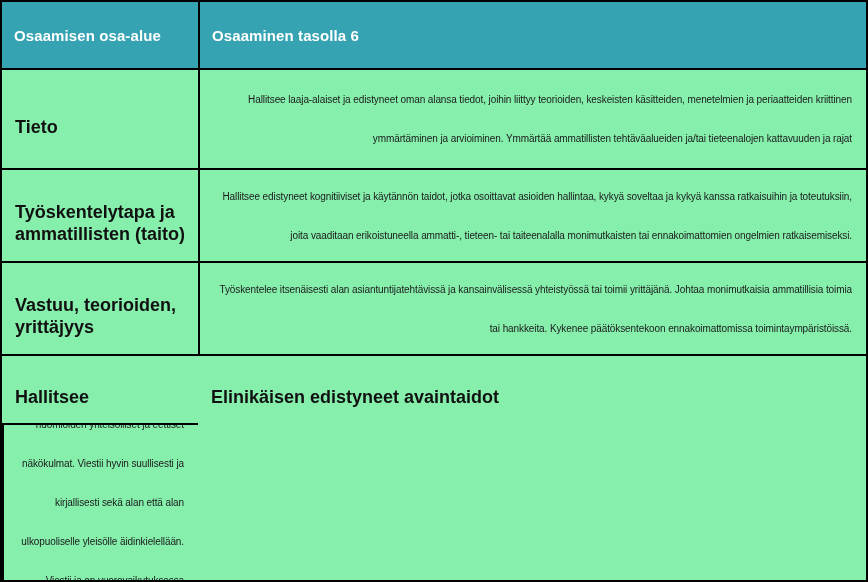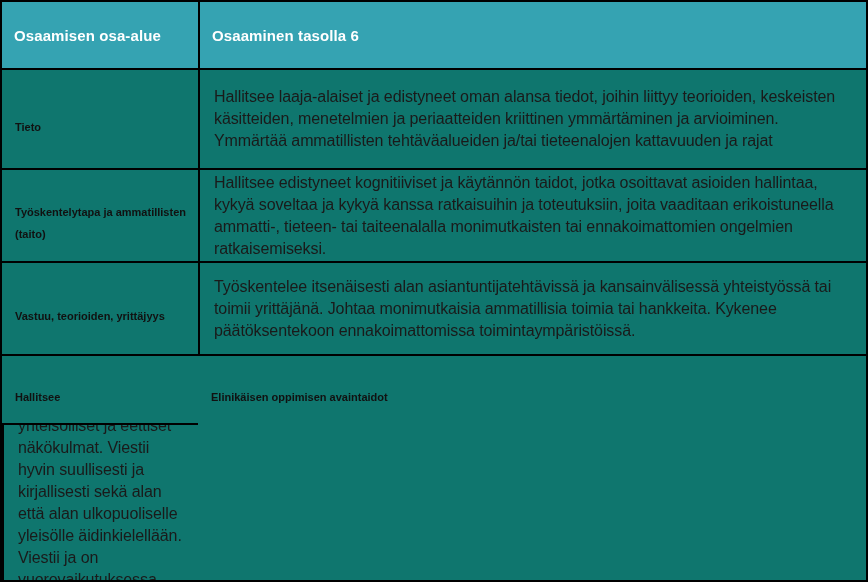--- a/index.html
+++ b/index.html
@@ -9,48 +9,48 @@
     font-family: "Liberation Sans", sans-serif;
   }
   .table-wrap {
     width: 868px;
     height: 582px;
     box-sizing: border-box;
     border: 2px solid #000000;
     display: grid;
     grid-template-columns: 196px 1fr;
     grid-template-rows: 66px 100px 93px 93px 69px 1fr;
-    background: #0f766e;
+    background: #86efac;
   }
   .cell {
     box-sizing: border-box;
     overflow: hidden;
     display: flex;
     align-items: center;
   }
-  .col2 { border-left: 2px solid #000000; }
+  .col2 { border-left: 2px solid #000000; text-align: right; }
   .rowline { border-top: 2px solid #000000; }
   .head {
     background: #35a3b2;
     color: #ffffff;
     font-weight: bold;
     font-size: 15px;
     padding: 0 12px;
     letter-spacing: 0.1px;
   }
   .area {
     font-weight: bold;
-    font-size: 11px;
+    font-size: 18px;
     line-height: 22px;
     color: #111111;
     padding: 15px 10px 0 13px;
   }
   .desc {
-    font-size: 16px;
-    line-height: 22px;
+    font-size: 10px;
+    line-height: 39px;
     color: #1a1a1a;
     padding: 9px 14px;
     letter-spacing: -0.1px;
   }
 </style>
 </head>
 <body>
 
 <div class="table-wrap">
 
@@ -61,16 +61,16 @@
   <div class="cell desc col2 rowline">Hallitsee laaja-alaiset ja edistyneet oman alansa tiedot, joihin liittyy teorioiden, keskeisten käsitteiden, menetelmien ja periaatteiden kriittinen ymmärtäminen ja arvioiminen. Ymmärtää ammatillisten tehtäväalueiden ja/tai tieteenalojen kattavuuden ja rajat</div>
 
   <div class="cell area rowline">Työskentelytapa ja ammatillisten (taito)</div>
   <div class="cell desc col2 rowline">Hallitsee edistyneet kognitiiviset ja käytännön taidot, jotka osoittavat asioiden hallintaa, kykyä soveltaa ja kykyä kanssa ratkaisuihin ja toteutuksiin, joita vaaditaan erikoistuneella ammatti-, tieteen- tai taiteenalalla monimutkaisten tai ennakoimattomien ongelmien ratkaisemiseksi.</div>
 
   <div class="cell area rowline">Vastuu, teorioiden, yrittäjyys</div>
   <div class="cell desc col2 rowline">Työskentelee itsenäisesti alan asiantuntijatehtävissä ja kansainvälisessä yhteistyössä tai toimii yrittäjänä. Johtaa monimutkaisia ammatillisia toimia tai hankkeita. Kykenee päätöksentekoon ennakoimattomissa toimintaympäristöissä.</div>
 
   <div class="cell area rowline">Hallitsee</div>
 
-  <div class="cell area rowline">Elinikäisen oppimisen avaintaidot</div>
+  <div class="cell area rowline">Elinikäisen edistyneet avaintaidot</div>
   <div class="cell desc col2 rowline">Valmius elinikäiseen oppimiseen. Toimii erilaisten ihmisten kanssa opiskelu- ja työyhteisössä sekä muissa ryhmissä ja verkostoissa huomioiden yhteisölliset ja eettiset näkökulmat. Viestii hyvin suullisesti ja kirjallisesti sekä alan että alan ulkopuoliselle yleisölle äidinkielellään. Viestii ja on vuorovaikutuksessa toisella kotimaisella kielellä sekä kykenee kansainväliseen viestintään ja vuorovaikutukseen omalla alallaan ainakin yhdellä vieraalla kielellä.</div>
 
 </div>
 
 </body></html>

